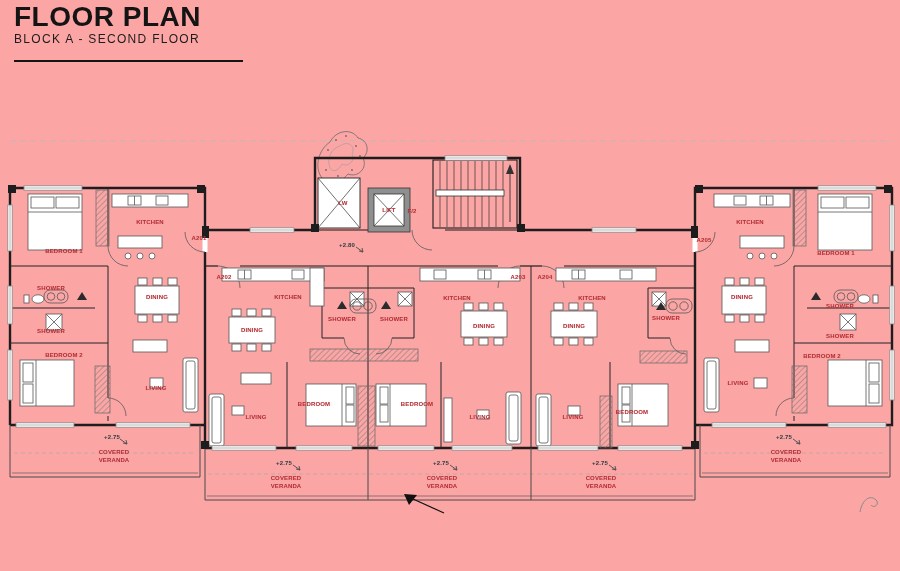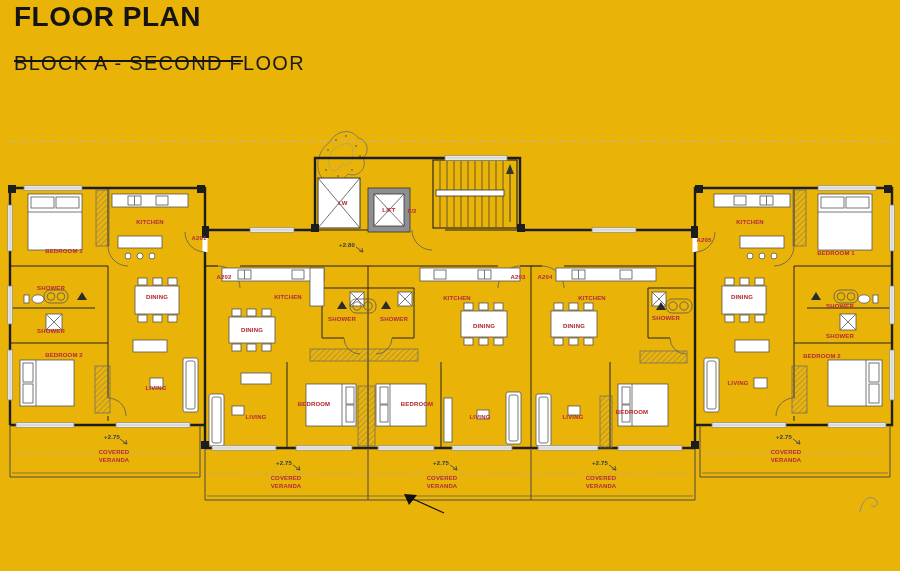--- a/index.html
+++ b/index.html
@@ -1,21 +1,21 @@
 <!DOCTYPE html>
 <html><head>
 <meta charset="utf-8">
 <style>
   html,body{margin:0;padding:0;background:#fff;}
   body{width:900px;height:571px;position:relative;overflow:hidden;
        font-family:"Liberation Sans",sans-serif;}
-  .page{position:absolute;inset:0;background:#eab308;}
+  .page{position:absolute;inset:0;background:#fca5a5;}
   .hdr{position:absolute;left:14px;top:2px;}
   .hdr h1{margin:0;font-size:28px;font-weight:800;letter-spacing:.5px;color:#141414;line-height:1.05;}
-  .hdr .sub{font-size:20px;letter-spacing:1.3px;color:#1c1c1c;margin-top:21px;}
+  .hdr .sub{font-size:12px;letter-spacing:1.3px;color:#1c1c1c;margin-top:1px;}
   .rule{position:absolute;left:14px;top:60px;width:229px;height:2.4px;background:#141414;}
   .plan{position:absolute;inset:0;}
   .plan svg{position:absolute;left:0;top:0;}
   .rl{position:absolute;transform:translate(-50%,-50%);font-weight:700;font-size:6px;
       color:#c1272d;letter-spacing:.15px;white-space:nowrap;line-height:1;
       text-shadow:0 0 1px rgba(90,190,190,.28);}
   .rl.wrap{white-space:normal;width:46px;text-align:center;line-height:1.35;}
   .rl.elev{color:#3a3a3a;}
   .rl.dn{font-size:6px;}
 </style>

